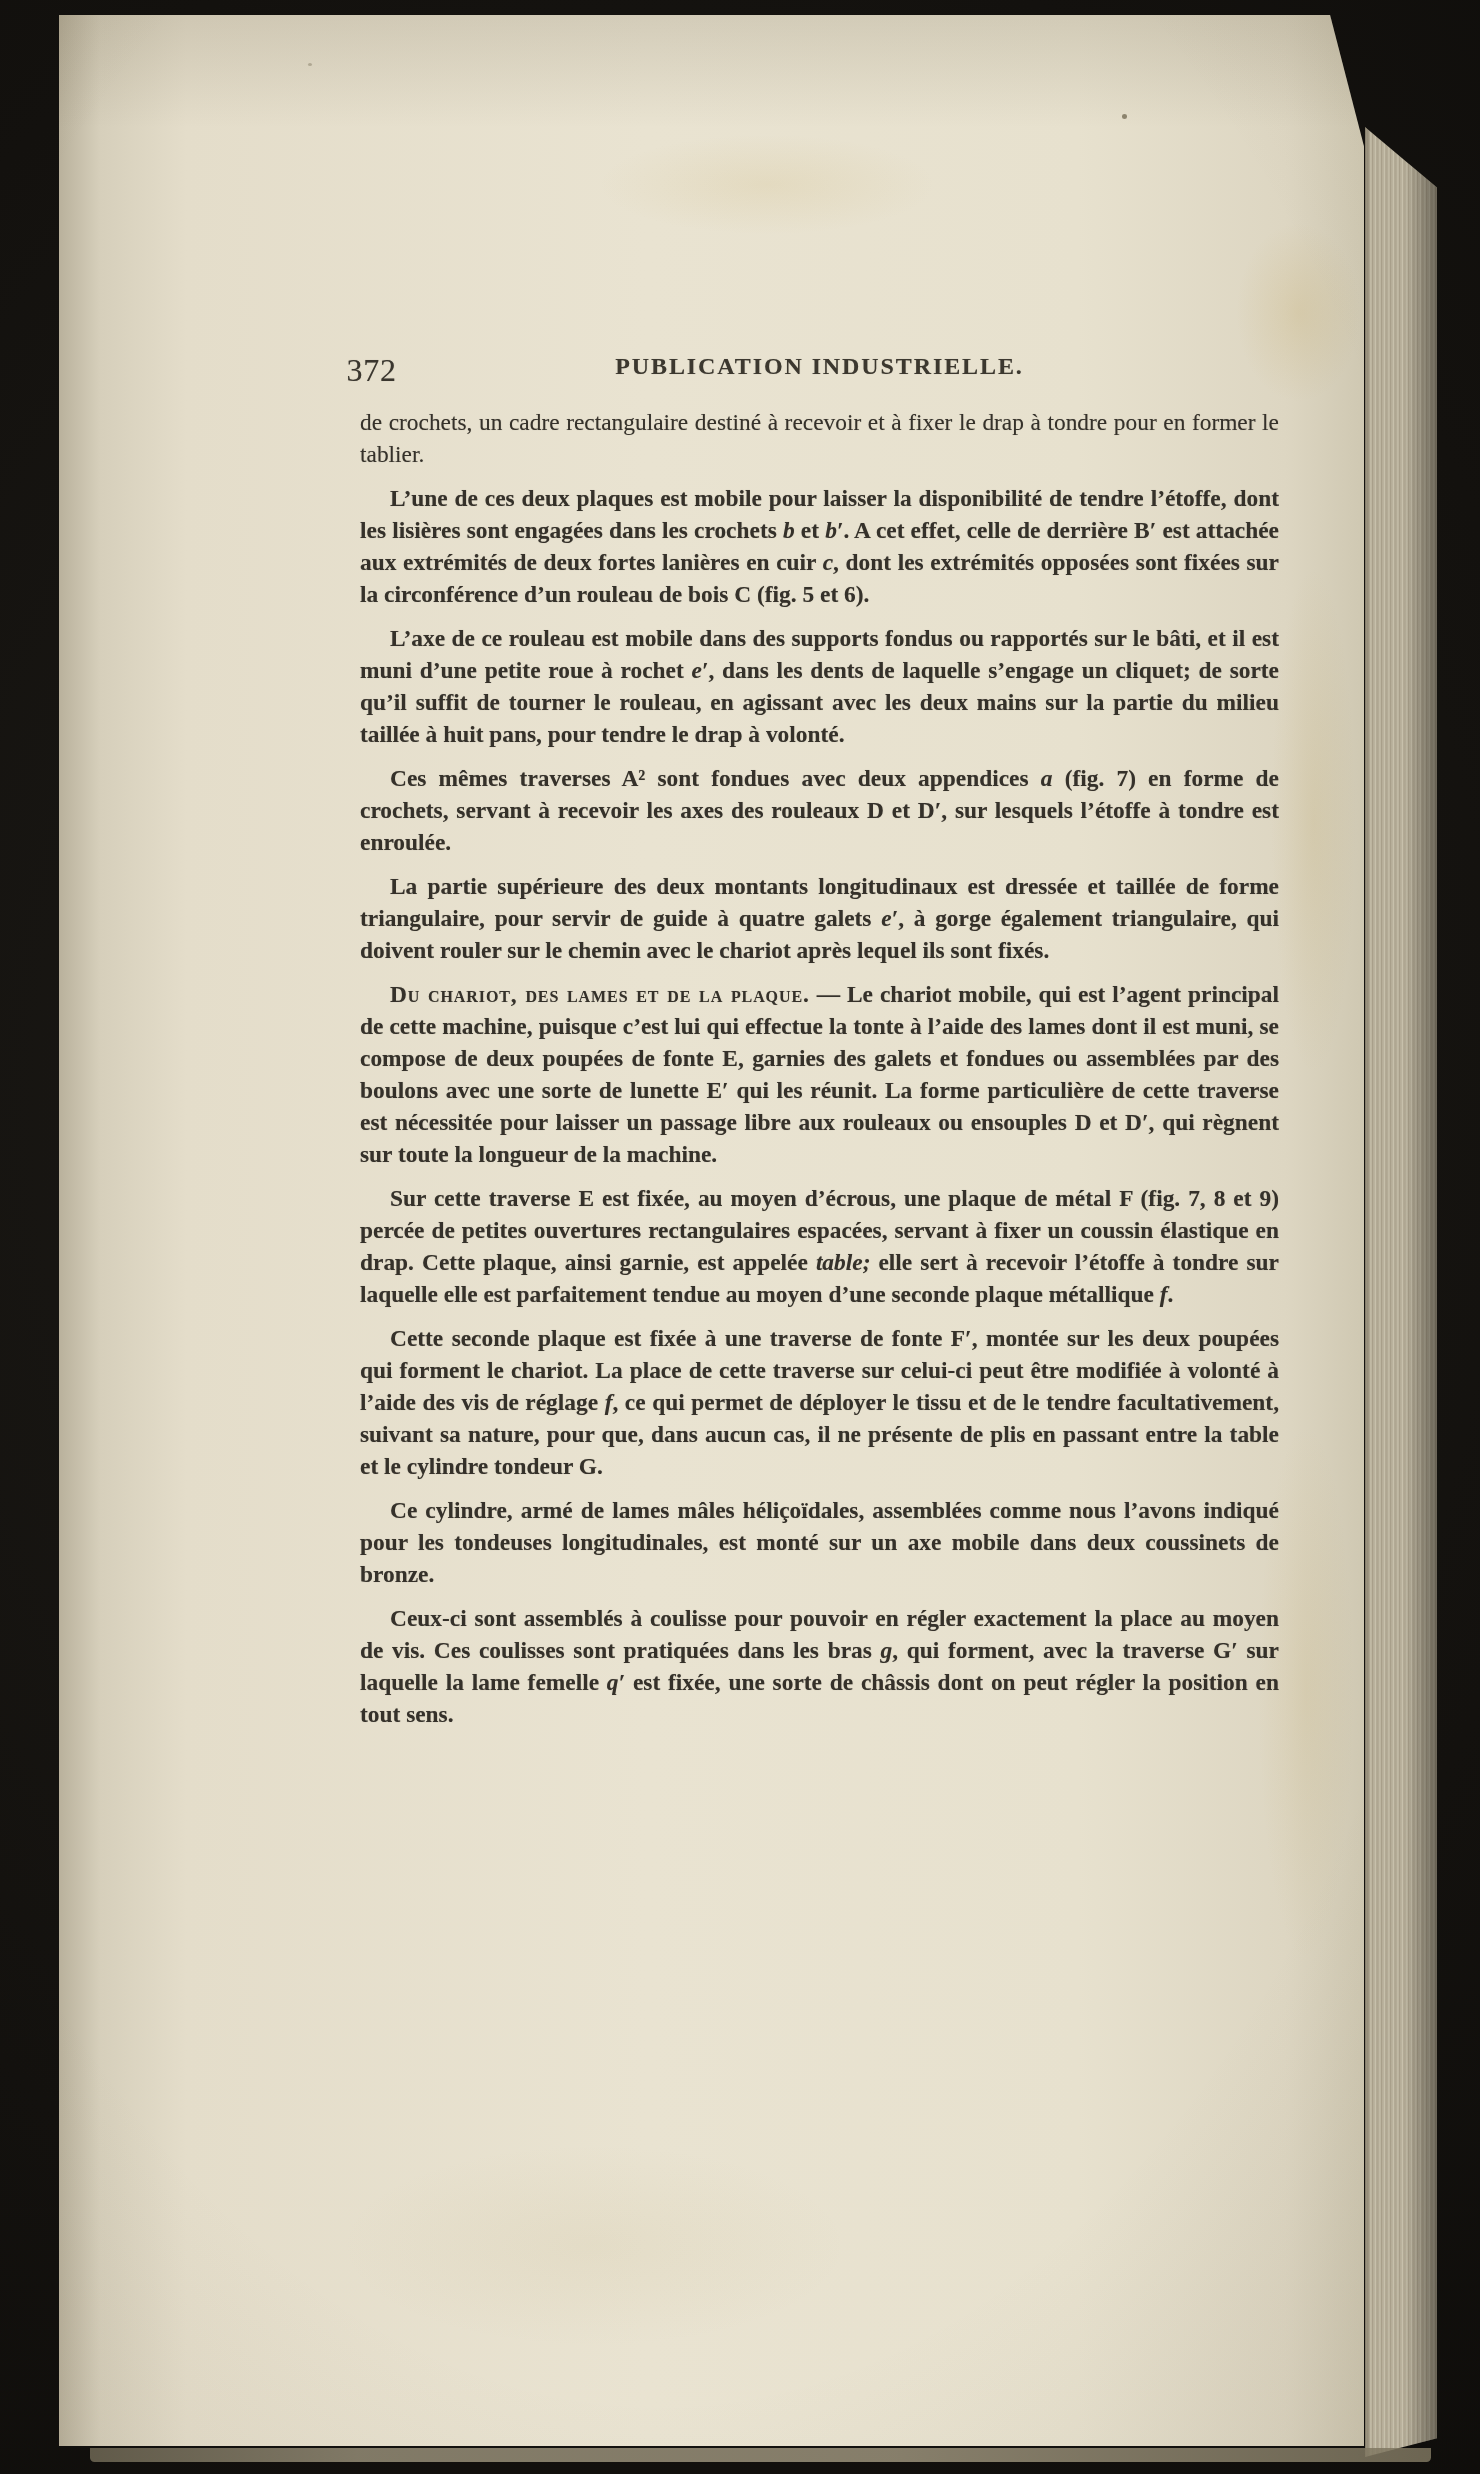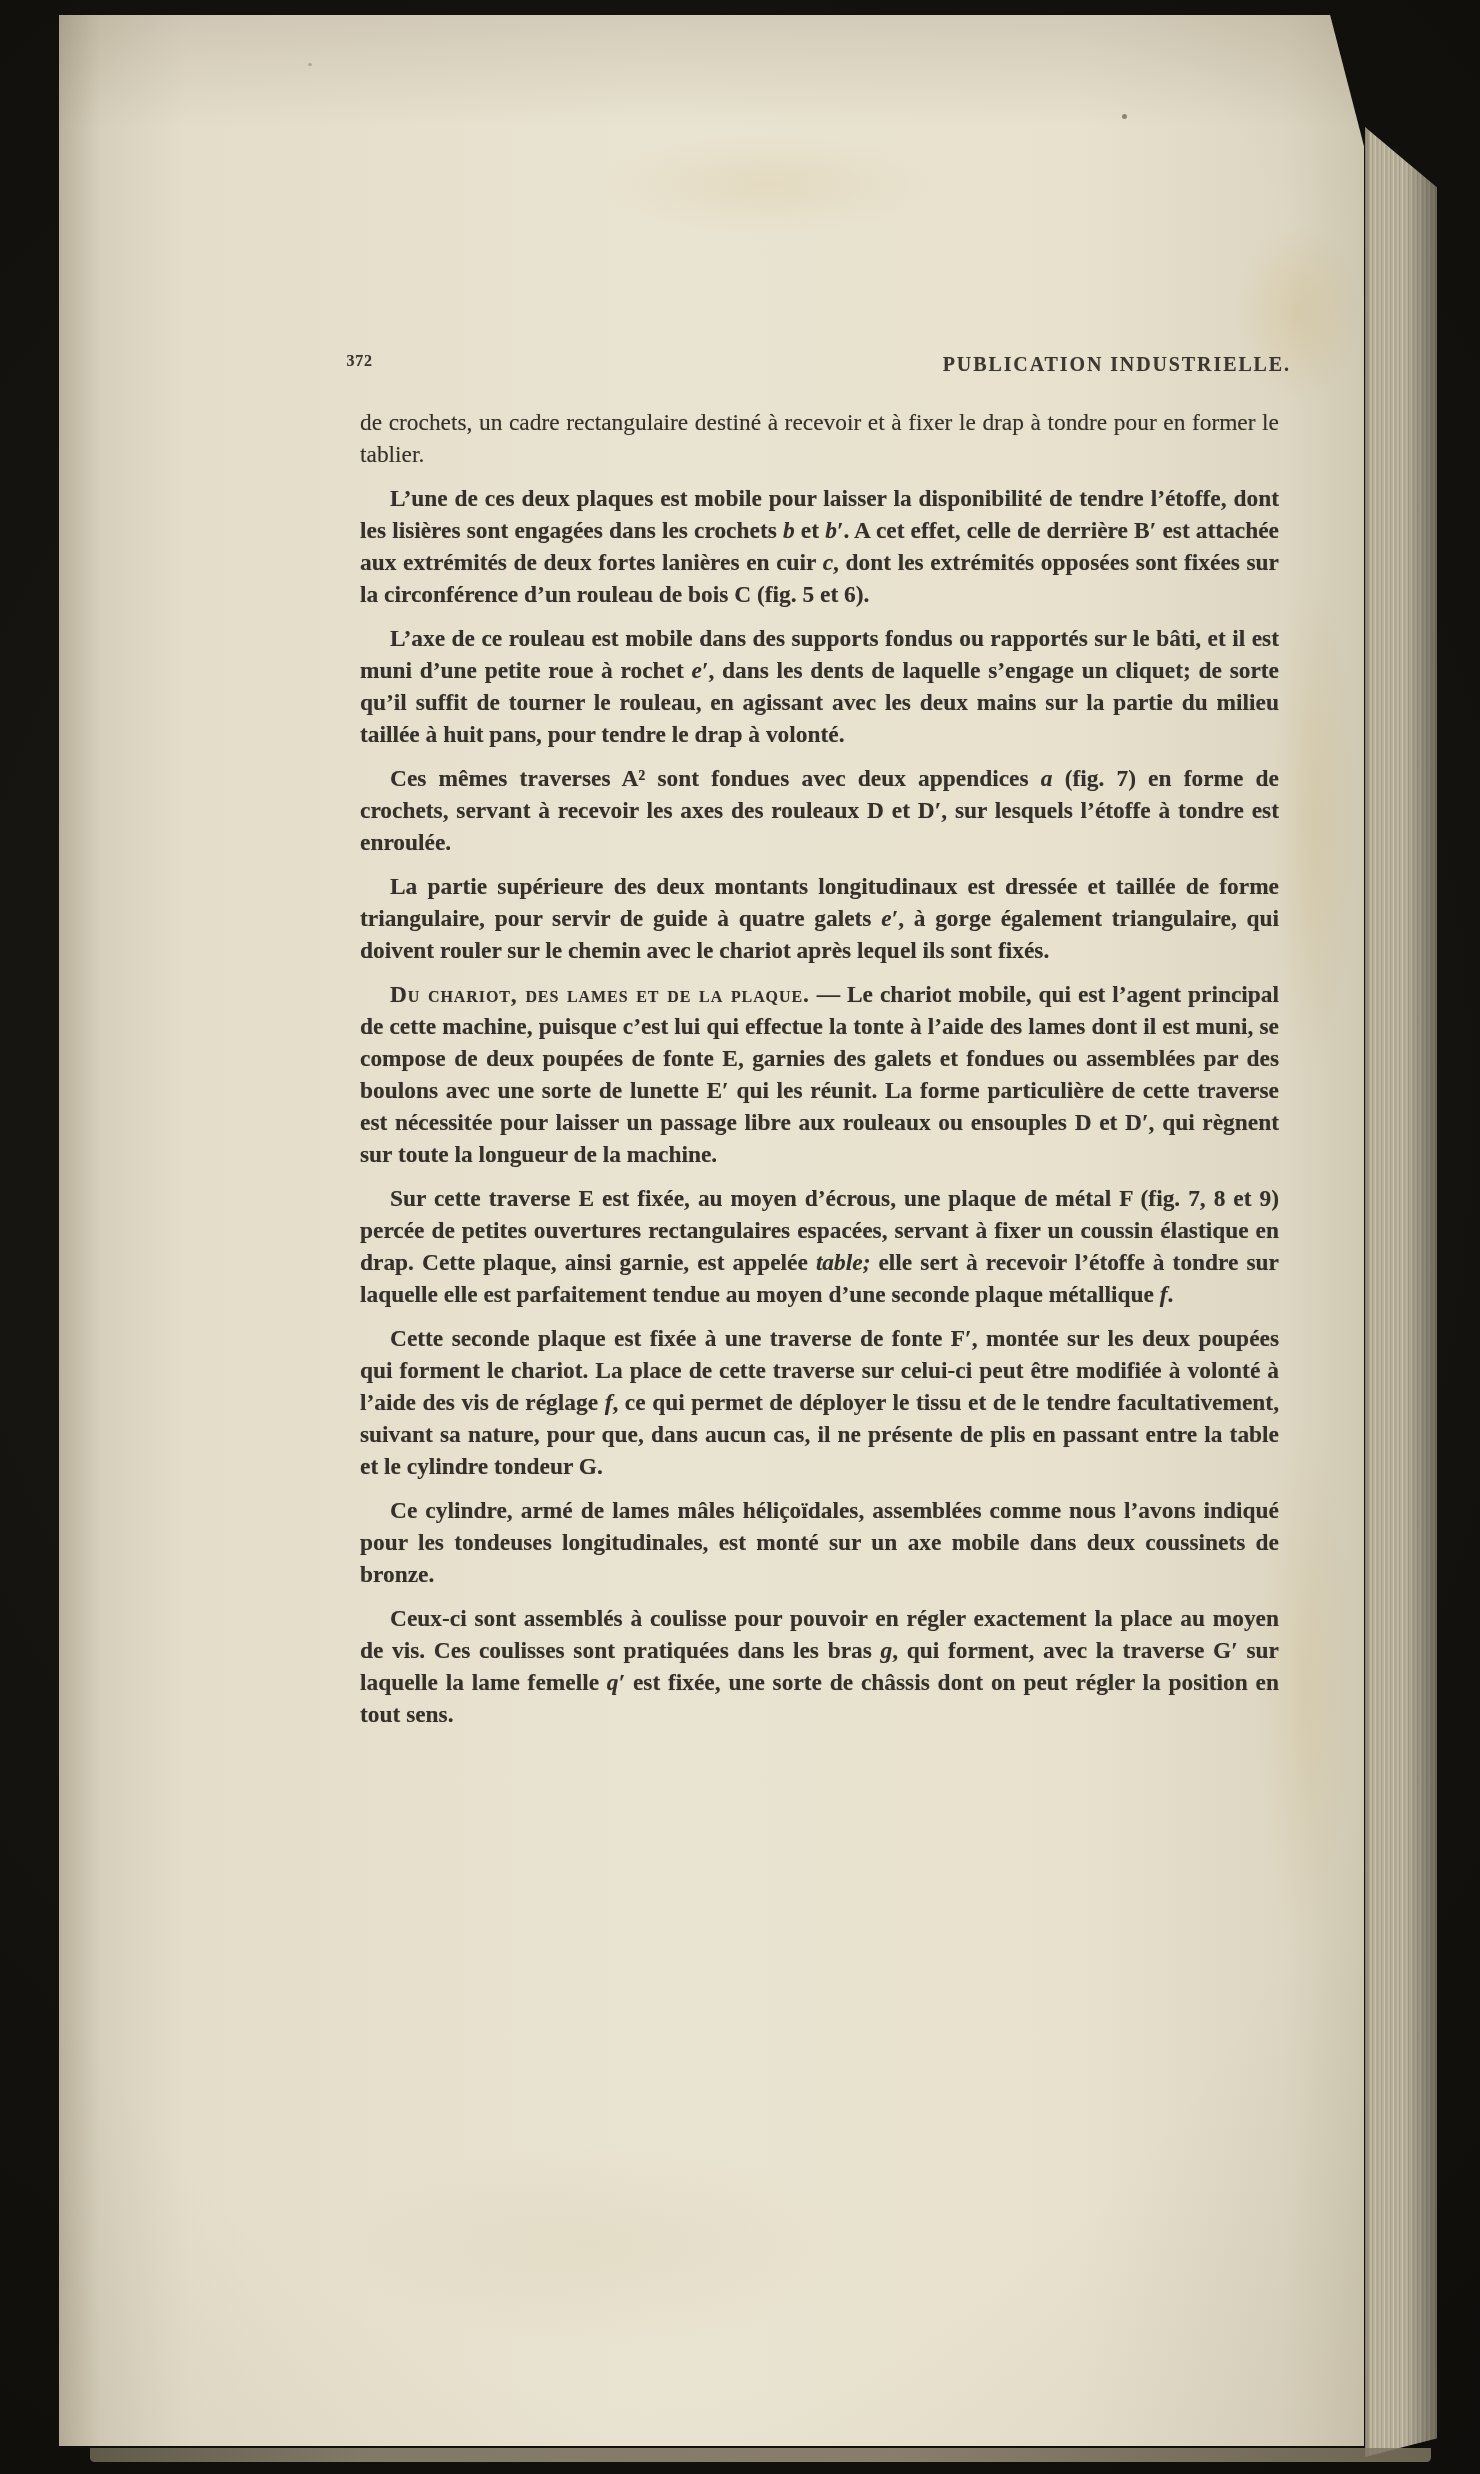--- a/index.html
+++ b/index.html
@@ -53,25 +53,25 @@
   }
   
   .text-block{
     position:absolute;left:289px;top:332px;width:943px;
     color:#35312a;
     text-shadow:0 0 0.8px rgba(53,49,42,0.35);
   }
   .header{position:relative;height:41px;}
   .page-num{
     position:absolute;left:-1.5px;top:4.5px;
-    font-size:16px;font-weight:bold;letter-spacing:0.8px;color:#3a362e;
+    font-size:32px;font-weight:normal;letter-spacing:0.8px;color:#3a362e;
   }
   .running-title{
-    position:absolute;left:0;right:0;top:6px;text-align:right;
-    font-size:20px;font-weight:bold;letter-spacing:1.9px;color:#3c382f;
+    position:absolute;left:0;right:0;top:6px;text-align:center;
+    font-size:24px;font-weight:bold;letter-spacing:1.9px;color:#3c382f;
   }
   .body-text{
     margin-top:18px;
     font-size:23.4px;line-height:32px;text-align:justify;
   }
   .para{margin:12px;}
   .para.indent{text-indent:30px;font-weight:bold;}
   .italic{font-style:italic;}
   .smallcaps{font-variant:small-caps;letter-spacing:0.9px;}
 </style>

